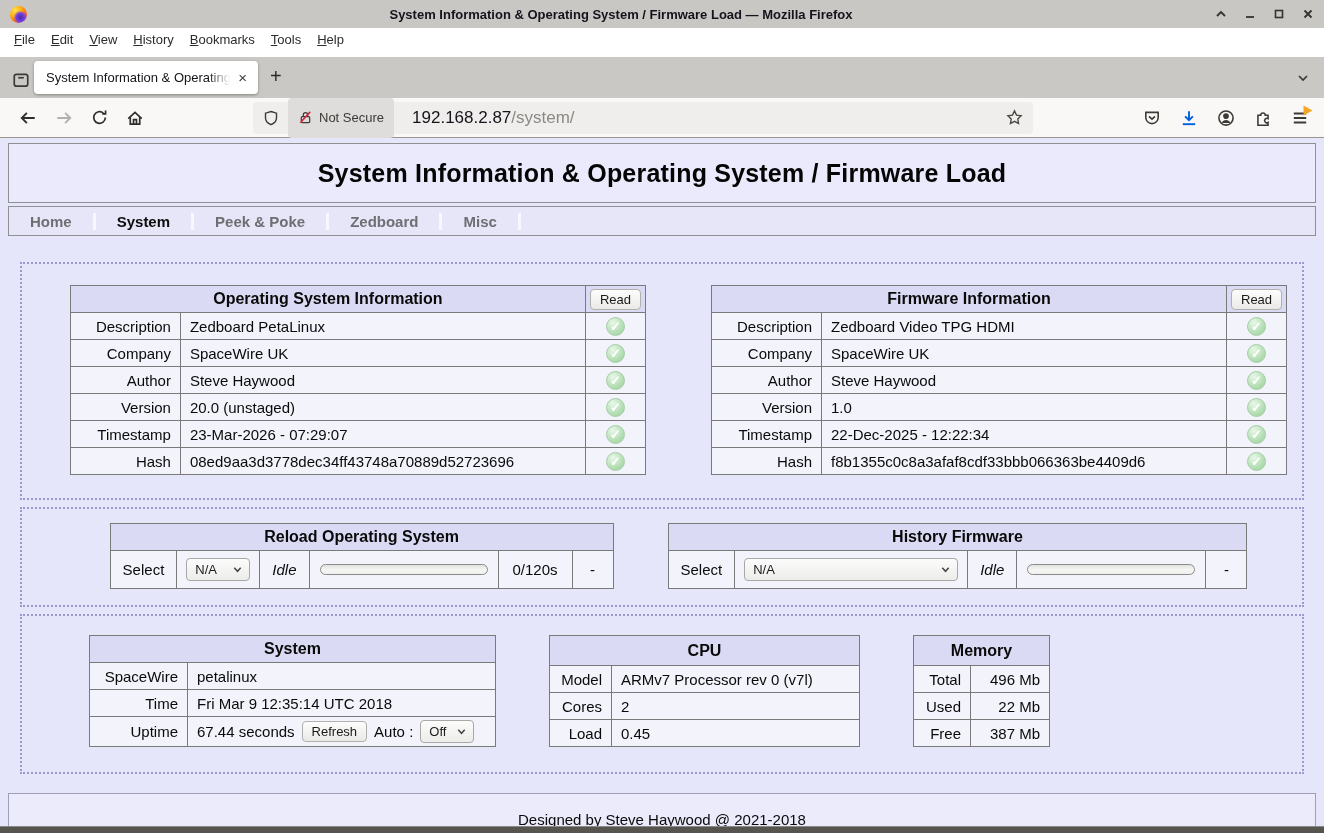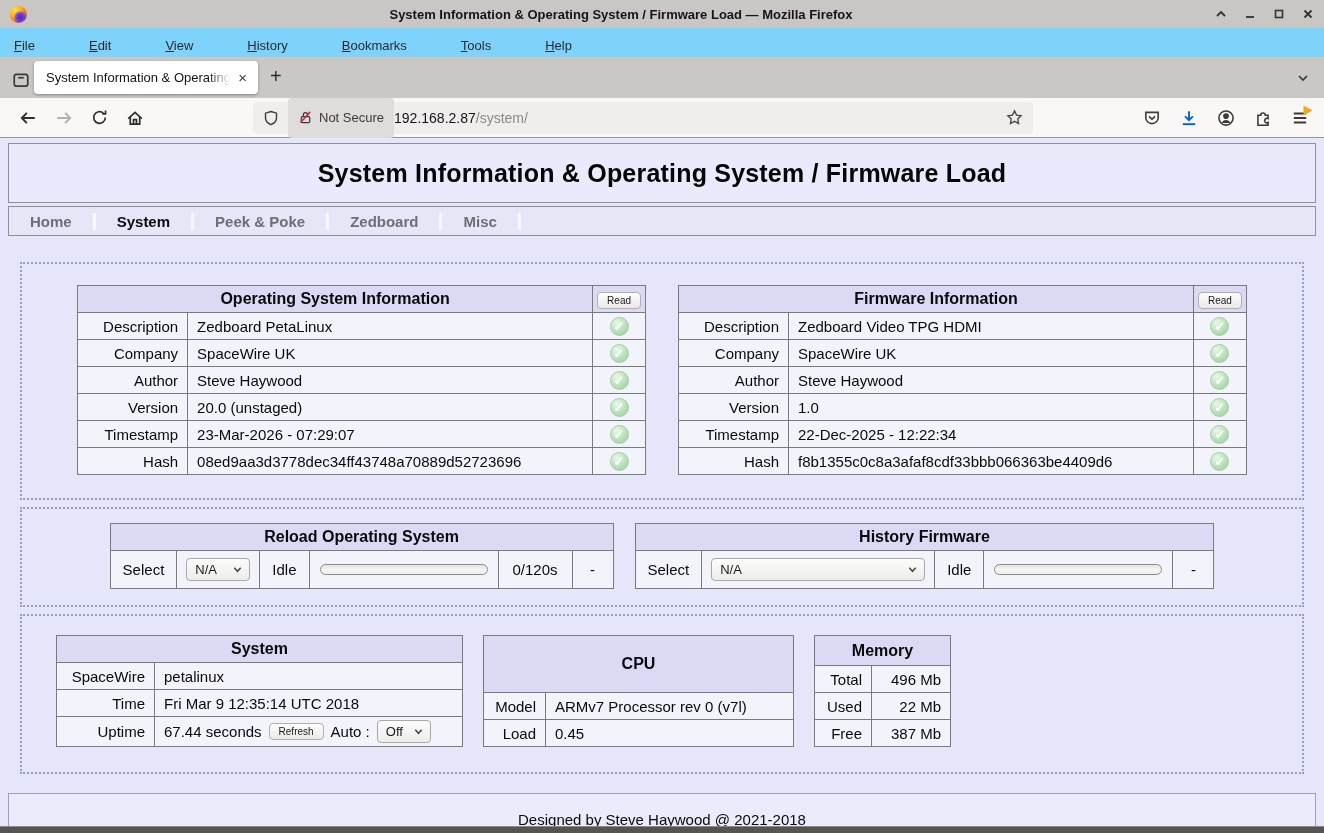--- a/index.html
+++ b/index.html
@@ -20,22 +20,22 @@
   .ff-logo {
     width:17px; height:17px; border-radius:50%;
     background: radial-gradient(circle at 62% 68%, #4d2aa0 0%, #7542e5 28%, transparent 45%),
                 radial-gradient(circle at 30% 25%, #ffe14d 0%, #ffb114 35%, #ff6a00 65%, #e3256b 100%);
   }
   .win-title { flex:1; text-align:center; font-size:13px; font-weight:bold; color:#16131d; }
   .win-controls { display:flex; align-items:center; gap:17px; }
   .win-btn { color:#333; cursor:default; }
 
   .menubar {
-    height:29px; background:#7dd3fc; display:flex; align-items:flex-end;
-    padding:0 6px; font-size:13px; color:#2b2b2b;gap:38px;
+    height:29px; background:#ffffff; display:flex; align-items:flex-start;
+    padding:0 6px; font-size:13px; color:#2b2b2b;
   }
   .menu-item { padding:4px 8px; border-radius:3px; }
   .menu-item::first-letter { text-decoration: underline; }
 
   .tabbar {
     height:41px; background:#cac8c4; display:flex; align-items:flex-end; padding:0 6px;
   }
   .ffview-btn { margin:0 4px 9px 6px; }
   .tab {
     background:#ffffff; border-radius:4px; height:33px; margin-bottom:4px;
@@ -56,21 +56,21 @@
   .tool-btn { padding:0 9px; }
   .tool-btn.disabled svg { stroke:#b3b1ac; }
   .urlbar {
     margin-left:100px; width:780px; height:32px; background:#efeeec; border-radius:4px;
     display:flex; align-items:center; padding:0 10px;
   }
   .chip {
     background:#dedddb; border-radius:4px; height:40px; display:flex; align-items:center;
     gap:6px; padding:0 10px; margin-left:9px; font-size:13px; color:#3c3a35;
   }
-  .url-text { margin-left:0; font-size:14px; color:#15141a; }
+  .url-text { margin-left:18px; font-size:17px; color:#15141a; }
   .url-path { color:#8c8a85; }
   .star-btn { margin-left:auto; }
   .toolbar-right { margin-left:auto; display:flex; align-items:center; gap:9px; }
   .tb-icon { padding:0 5px; position:relative; }
   .badge {
     position:absolute; top:-3px; right:1px; width:0; height:0;
     border-left:5px solid transparent; border-right:5px solid transparent;
     border-bottom:9px solid #f5a623; transform:rotate(90deg);
   }
 
@@ -89,54 +89,54 @@
   .nav-tab { display:flex; align-items:center; padding:0 21px; border-right:3px solid #f7f7ff; }
   .nav-tab.active { color:#0c0c0c; }
 
   .section {
     margin:0 20px; border:2px dotted #9a9ace;
   }
   .section-1 { margin-top:26px; padding:21px 0 23px; display:flex; justify-content:center; gap:32px; }
   .section-2 { margin-top:7px; padding:14px 0 16px; display:flex; justify-content:center; gap:21px; }
   .section-3 { margin-top:7px; padding:19px 0 25px; display:flex; justify-content:flex-start; gap:20px; padding-left:34px; }
 
-  table { border-collapse:collapse; font-size:15px; color:#0a0a0a; }
+  table { border-collapse:collapse; font-size:15px; color:#0a0a0a;margin-left:33px; }
   th, td { border:1px solid #7a7a7a; }
   th.tbl-title { background:#dadaf4; text-align:center; font-size:16px; font-weight:bold; padding:4px 8px; }
   th.read-cell { background:#dadaf4; text-align:center; padding:2px 4px; }
   td { background:#f3f3fc; padding:3px 9px; }
   td.lbl { text-align:right; white-space:nowrap; }
 
   .info-table td { height:27px; }
   .info-table .lbl { width:110px; }
   .info-table .val { width:405px; }
   .info-table .chk { width:45px; text-align:center; }
   .check {
     display:inline-block; width:19px; height:19px; border-radius:50%;
     background: radial-gradient(circle at 35% 28%, #e9f8e9, #b4deb4 60%, #9bcf9b);
     border:1px solid #a8cfa8; color:#ffffff; font-size:13px; font-weight:bold;
     line-height:18px; text-align:center; vertical-align:middle;
   }
   .btn {
     font-family:"Liberation Sans", sans-serif;
     background:linear-gradient(#fdfdfd,#eae9e7); border:1px solid #b2b0ac; border-radius:4px;
-    padding:2px 9px; font-size:10px; color:#1b1b1b;
+    padding:2px 9px; font-size:13px; color:#1b1b1b;
   }
   .select {
     display:inline-flex; align-items:center; justify-content:space-between;
     background:linear-gradient(#fcfcfc,#ececea); border:1px solid #aaa8a4; border-radius:4px;
     padding:3px 6px 3px 8px; font-size:13px; color:#1b1b1b; gap:6px;
   }
   .w-sm { width:64px; }
   .w-lg { width:214px; }
   .w-xs { width:54px; }
 
   .reload-table td { height:38px; }
   .reload-table .sel-lbl { text-align:center; padding:3px 12px; }
-  .reload-table .status { text-align:center; padding:3px 12px; }
+  .reload-table .status { text-align:center; padding:3px 12px;font-style:italic; }
   .reload-table .time { text-align:center; width:74px; }
   .reload-table .result { text-align:center; width:41px; }
   .progress {
     width:168px; height:11px; border:1px solid #8d8b87; border-radius:7px;
     background:linear-gradient(#e2e2e0,#f6f6f4 55%, #eeeeec);
   }
   .prog-cell { padding:3px 10px; }
 
   .mini-table td { height:27px; }
   .sys-table .lbl { width:98px; }
@@ -479,20 +479,24 @@
     <table class="mini-table cpu-table">
       <tbody>
           <tr>
             <th class="tbl-title" colspan="2">CPU</th>
           </tr>
       <tr>
         <td class="lbl">Model</td>
         <td class="val">ARMv7 Processor rev 0 (v7l)</td>
       </tr>
       <tr>
+        <td class="lbl">Cores</td>
+        <td class="val">2</td>
+      </tr>
+      <tr>
         <td class="lbl">Load</td>
         <td class="val">0.45</td>
       </tr>
     </tbody>
       </table>
 
     <table class="mini-table mem-table">
       <tbody>
           <tr>
             <th class="tbl-title" colspan="2">Memory</th>

